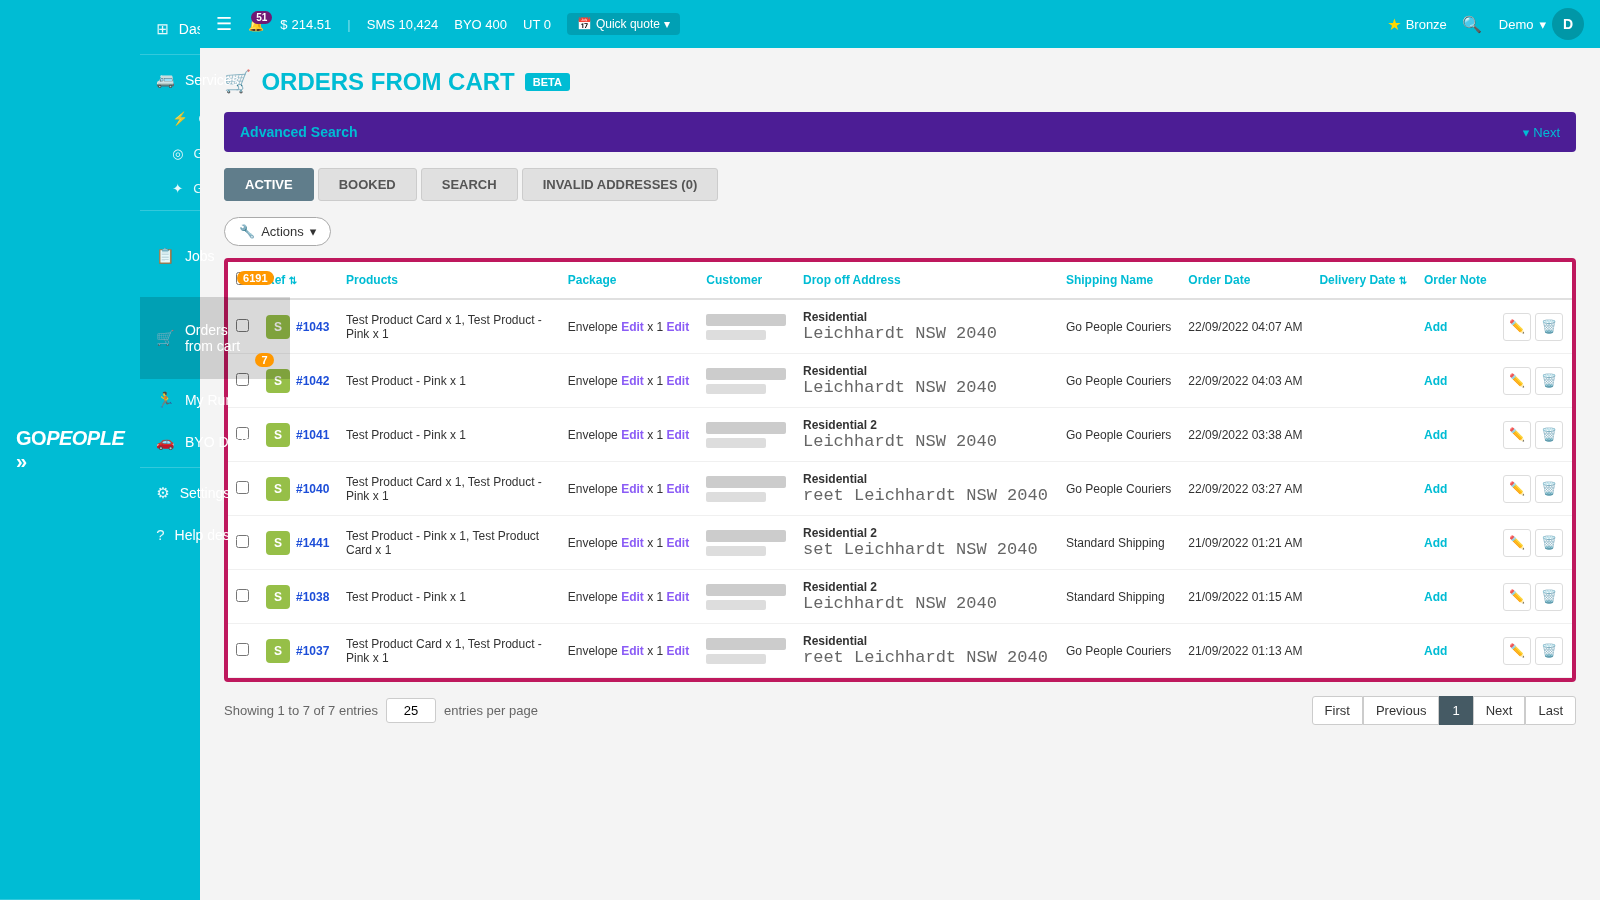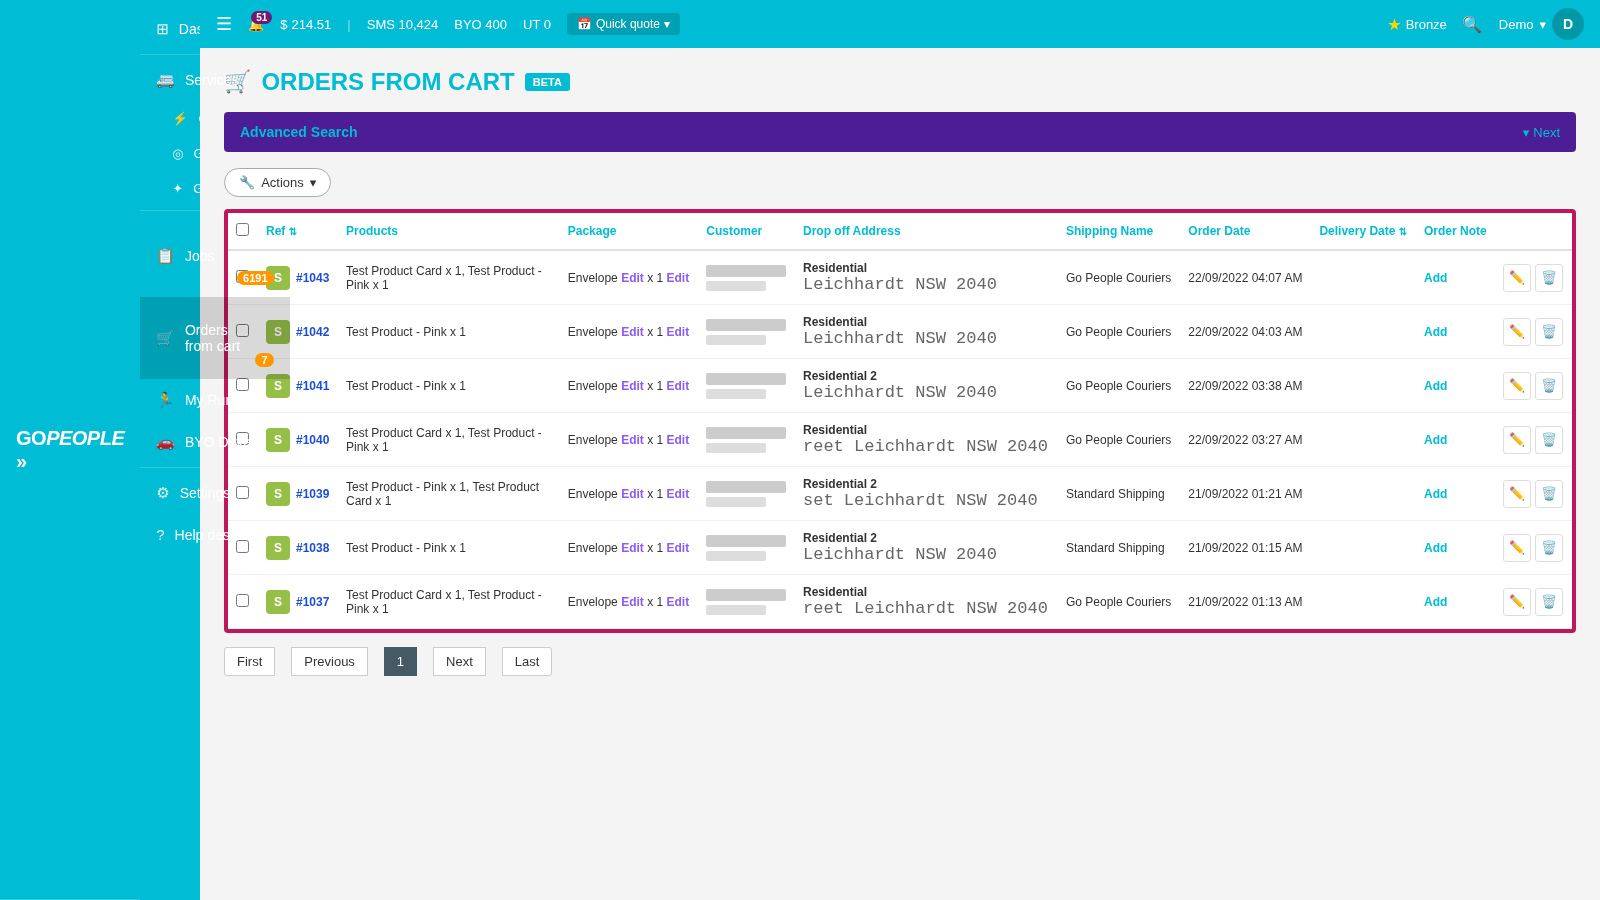--- a/index.html
+++ b/index.html
@@ -301,21 +301,21 @@
     }
     .pagination-info { color: #666; font-size: 13px; display: flex; align-items: center; gap: 8px; }
     .entries-input {
       width: 50px;
       padding: 4px 6px;
       border: 1px solid #ccc;
       border-radius: 3px;
       text-align: center;
       font-size: 13px;
     }
-    .pagination-btns { display: flex; gap: 16px; }
+    .pagination-btns { display: flex; gap: 0; }
     .page-btn {
       padding: 6px 12px;
       border: 1px solid #ccc;
       background: white;
       cursor: pointer;
       font-size: 13px;
       color: #333;
     }
     .page-btn.active {
       background: #455a64;
@@ -436,20 +436,26 @@
     </div>
 
     <div class="advanced-search-bar">
       <span class="advanced-search-label">Advanced Search</span>
       <div class="show-link">
         <span>▾</span>
         <span>Next</span>
       </div>
     </div>
 
+    <div class="tabs-row">
+      <button class="tab-btn active">ACTIVE</button>
+      <button class="tab-btn">BOOKED</button>
+      <button class="tab-btn">SEARCH</button>
+      <button class="tab-btn">INVALID ADDRESSES (0)</button>
+    </div>
 
     <div class="actions-row">
       <button class="actions-btn">
         <span>🔧</span>
         <span>Actions</span>
         <span>▾</span>
       </button>
     </div>
 
     <div class="table-container">
@@ -618,21 +624,21 @@
         </div>
       </td>
     </tr>
             <tr>
       <td>
         <input type="checkbox" style="">
       </td>
       <td>
         <div style="display:flex;align-items:center;gap:6px;">
           <div class="shopify-icon">S</div>
-          <span class="td-ref">#1039</span>
+          <span class="td-ref">#1441</span>
         </div>
       </td>
       <td style="max-width:220px;">Test Product - Pink x 1, Test Product Card x 1</td>
       <td>
         Envelope <a class="td-link">Edit</a> x 1 <a class="td-link">Edit</a>
       </td>
       <td>
         <div class="customer-blur"></div>
         <div class="customer-blur2"></div>
       </td>
@@ -721,20 +727,25 @@
           <div class="icon-btn" title="Edit">✏️</div>
           <div class="icon-btn" title="Delete">🗑️</div>
         </div>
       </td>
     </tr>
           </tbody>
       </table>
     </div>
 
     <div class="pagination-row">
+      <div class="pagination-info">
+        <span>Showing 1 to 7 of 7 entries</span>
+        <input type="text" class="entries-input" value="25" style="">
+        <span>entries per page</span>
+      </div>
       <div class="pagination-btns">
         <button class="page-btn">First</button>
         <button class="page-btn">Previous</button>
         <button class="page-btn active">1</button>
         <button class="page-btn">Next</button>
         <button class="page-btn">Last</button>
       </div>
     </div>
 
   </div>

